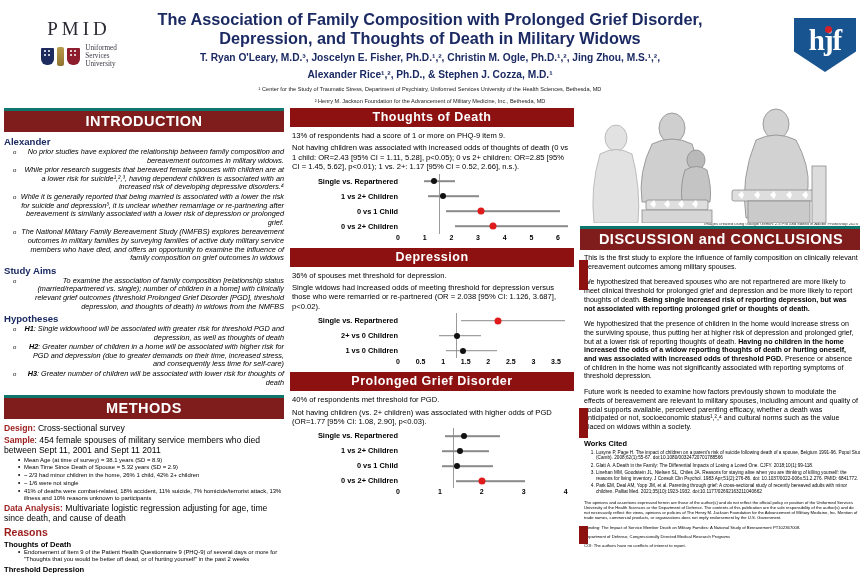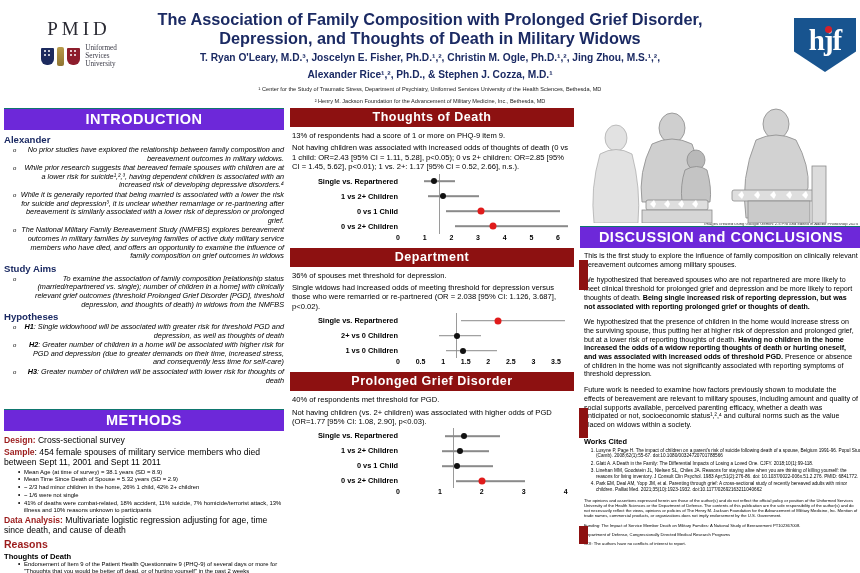--- a/index.html
+++ b/index.html
@@ -33,21 +33,21 @@
   .hjf .dot{position:absolute;width:7px;height:7px;border-radius:50%;background:#d4202a;left:31px;top:8px;}
 
   
   .cols{display:flex;gap:6px;height:460px;}
   .col{width:280px;flex:0 0 280px;}
   .col.mid{width:284px;flex:0 0 284px;}
   .col.right{width:282px;flex:0 0 282px;position:relative;}
 
   .bar{color:#fff;text-align:center;font-weight:bold;letter-spacing:.5px;
        padding:2px 0 3px;margin-bottom:4px;}
-  .bar.navy{background:#6d28d9;font-size:14.5px;border-top:1px solid #0f766e;}
+  .bar.navy{background:#7f1d1d;font-size:14.5px;border-top:3px solid #0f766e;}
   .bar.red{background:#8d1111;font-size:11px;}
   .bar.red.big{font-size:12.5px;}
 
   .sec-h{font-weight:bold;font-size:9.6px;color:#1b2a63;margin:2px 0 1px;}
   .sec-h.red{color:#9b1b1b;font-size:10.5px;}
   .sub-h{font-weight:bold;font-size:7.6px;color:#000;margin:2px 0 0;}
   ul.hollow{list-style:none;margin:0;padding:0 0 0 9px;}
   ul.hollow>li{position:relative;font-size:7.3px;line-height:8.6px;margin-bottom:1px;padding-left:7px;text-align:right;font-style:italic;}
   ul.hollow>li:before{content:"o";position:absolute;left:0;top:0;font-size:6px;}
   ul.disc{list-style:none;margin:0;padding:0 0 0 14px;}
@@ -145,21 +145,21 @@
         <li>To examine the association of family composition [relationship status (married/repartnered vs. single); number of children in a home] with clinically relevant grief outcomes (threshold Prolonged Grief Disorder [PGD], threshold depression, and thoughts of death) in widows from the NMFBS</li>
       </ul>
 
       <div class="sec-h">Hypotheses</div>
       <ul class="hollow">
         <li><b>H1</b><span>: Single widowhood will be associated with greater risk for threshold PGD and depression, as well as thoughts of death</span></li>
         <li><b>H2</b><span>: Greater number of children in a home will be associated with higher risk for PGD and depression (due to greater demands on their time, increased stress, and consequently less time for self-care)</span></li>
         <li><b>H3</b><span>: Greater number of children will be associated with lower risk for thoughts of death</span></li>
       </ul>
 
-      <div class="bar navy" style="margin-top:24px">METHODS</div>
+      <div class="bar navy" style="margin-top:8px">METHODS</div>
 
       <div class="kv">
         <b>Design:</b><span> Cross-sectional survey</span>
       </div>
       <div class="kv">
         <b>Sample</b><span>: 454 female spouses of military service members who died between Sept 11, 2001 and Sept 11 2011</span>
       </div>
       <ul class="disc">
         <li>Mean Age (at time of survey) = 38.1 years (SD = 8.9)</li>
         <li>Mean Time Since Death of Spouse = 5.32 years (SD = 2.9)</li>
@@ -229,21 +229,21 @@
               <span class="ftick" style="left: 15.1515%;">1</span>
               <span class="ftick" style="left: 30.303%;">2</span>
               <span class="ftick" style="left: 45.4545%;">3</span>
               <span class="ftick" style="left: 60.6061%;">4</span>
               <span class="ftick" style="left: 75.7576%;">5</span>
               <span class="ftick" style="left: 90.9091%;">6</span>
             </div>
           </div>
         </div>
 
-      <div class="bar red big">Department</div>
+      <div class="bar red big">Depression</div>
       <div class="mtext">36% of spouses met threshold for depression.</div>
       <div class="mtext">Single widows had increased odds of meeting threshold for depression versus those who were remarried or re-partnered (OR = 2.038 [95% CI: 1.126, 3.687], p&lt;0.02).</div>
       <div class="forest">
           <div class="frow">
             <div class="flab">Single vs. Repartnered</div>
             <div class="fplot">
               <div class="fnull" style="left: 25.641%;"></div>
               <div class="fline" style="left: 28.8718%; width: 65.6667%;"></div>
               <div class="fdot red" style="left: 52.2564%;"></div>
             </div>

